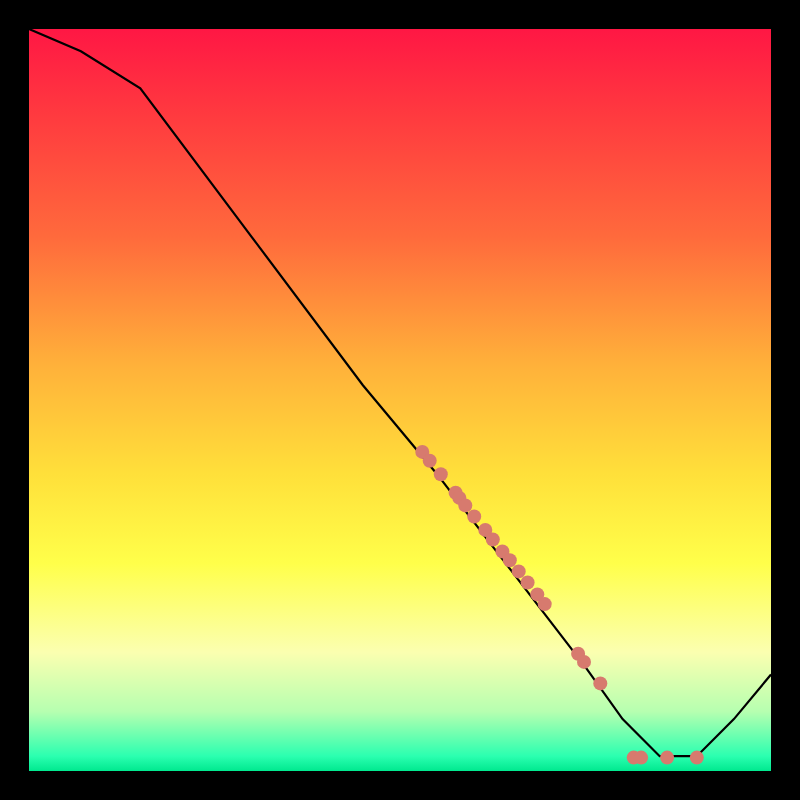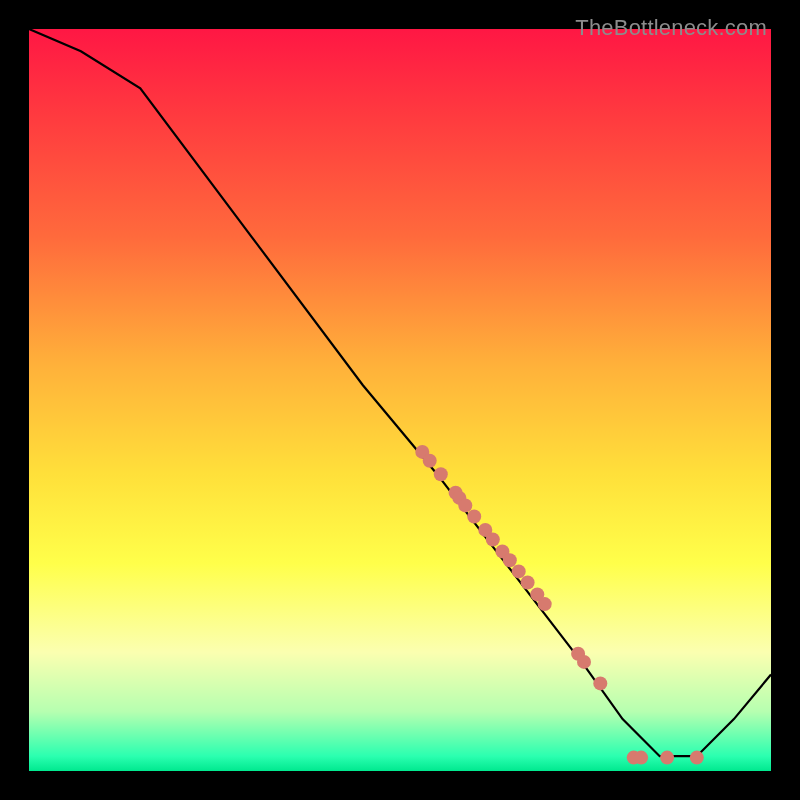--- a/index.html
+++ b/index.html
@@ -94,14 +94,13 @@
           <circle cx="549.1" cy="624.8" r="7" class="dot"></circle>
           <circle cx="555.0" cy="632.9" r="7" class="dot"></circle>
           <circle cx="571.3" cy="654.4" r="7" class="dot"></circle>
           <circle cx="604.7" cy="728.6" r="7" class="dot"></circle>
           <circle cx="612.1" cy="728.6" r="7" class="dot"></circle>
           <circle cx="638.1" cy="728.6" r="7" class="dot"></circle>
           <circle cx="667.8" cy="728.6" r="7" class="dot"></circle>
         </g>
     </svg>
   </div>
-  <div class="watermark">TheBottleneck.com</div>
 </div>
 
 </body></html>

